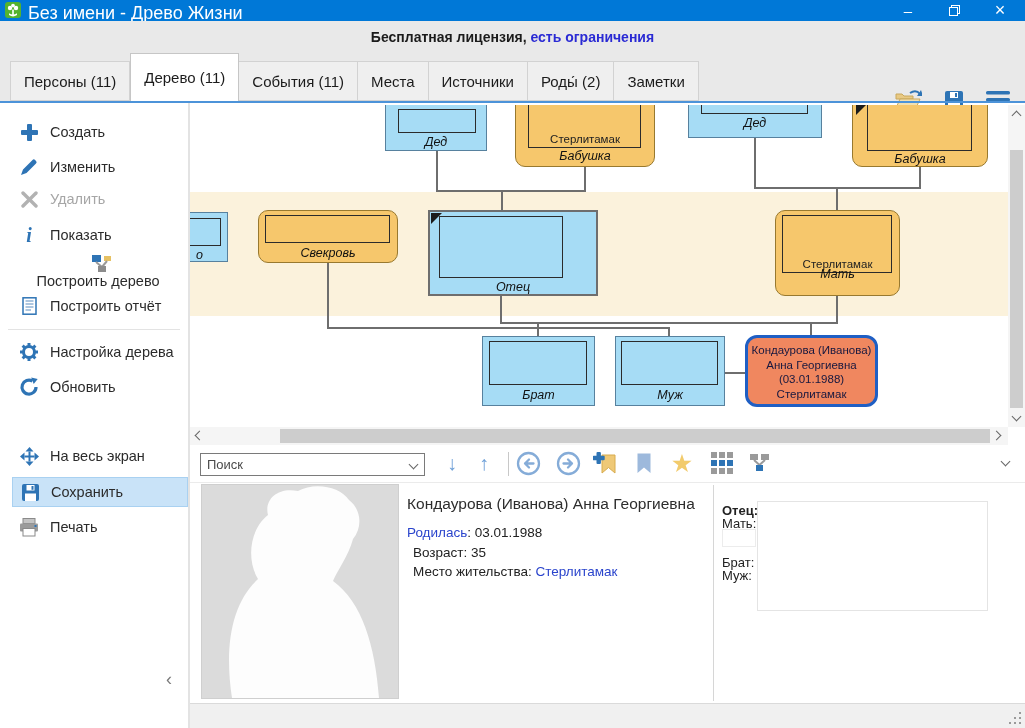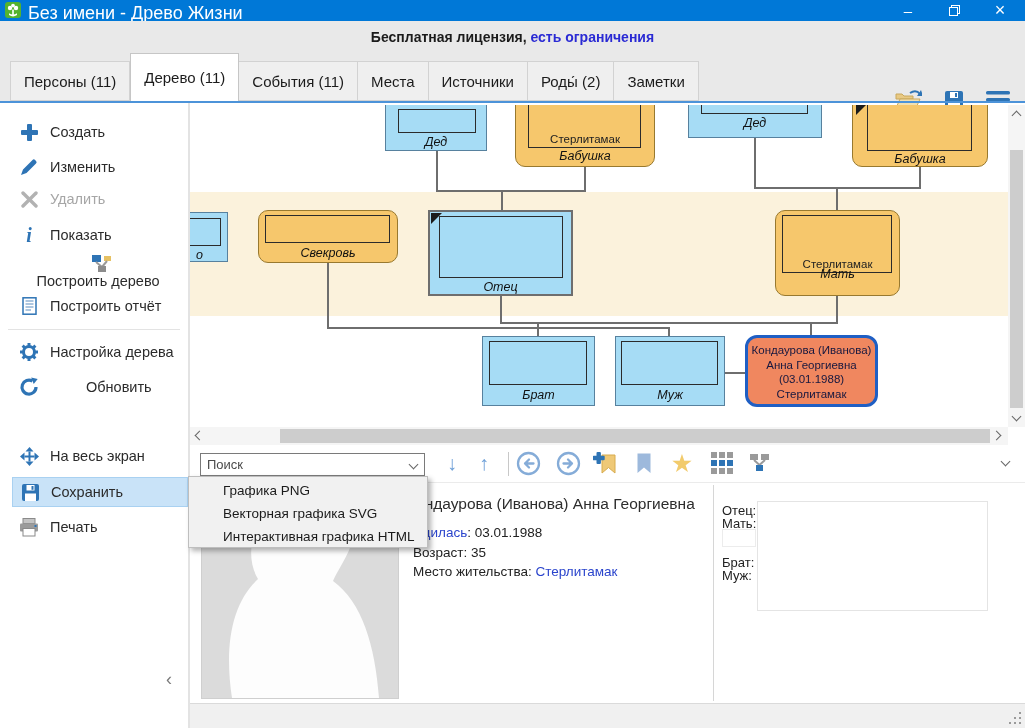--- a/index.html
+++ b/index.html
@@ -239,21 +239,21 @@
               <line x1="3.6" y1="3.6" x2="5.8" y2="5.8"></line>
               <line x1="14.2" y1="14.2" x2="16.4" y2="16.4"></line>
               <line x1="3.6" y1="16.4" x2="5.8" y2="14.2"></line>
               <line x1="14.2" y1="5.8" x2="16.4" y2="3.6"></line>
             </g>
             <circle cx="10" cy="10" r="2.2" fill="#fff"></circle>
           </svg>
         </span>
       <span class="lbl">Настройка дерева</span>
     </div>
-    <div class="sitem" style="top:269px;gap:36px;">
+    <div class="sitem" style="top:269px;">
       <span class="ic">
           <svg width="20" height="20">
             <path d="M17,10 a7,7 0 1 1 -3.5,-6" fill="none" stroke="#2E74B5" stroke-width="3.2"></path>
             <path d="M12.2,0.5 l6.5,1.5 -4,5 z" fill="#2E74B5"></path>
           </svg>
         </span>
       <span class="lbl">Обновить</span>
     </div>
     <div class="sitem" style="top:338px;">
       <span class="ic">
@@ -338,21 +338,21 @@
     </div>
 
     <div class="pbox blue" style="left:-8px;top:107px;width:46px;height:50px;">
       <div class="prect" style="left:6px;top:5px;width:32px;height:28px;"></div>
       <div class="plabel" style="top:35px;text-align:right;padding-right:24px;">о</div>
     </div>
     <div class="pbox orange" style="left:68px;top:105px;width:140px;height:53px;">
       <div class="prect" style="left:6px;top:4px;width:125px;height:28px;"></div>
       <div class="plabel" style="top:35px;">Свекровь</div>
     </div>
-    <div class="pbox blue father" style="left:238px;top:105px;width:145px;height:86px;">
+    <div class="pbox blue father" style="left:238px;top:105px;width:170px;height:86px;">
       <div class="corner" style="left:1px;top:1px;"></div>
       <div class="prect" style="left:9px;top:4px;width:124px;height:62px;"></div>
       <div class="plabel" style="top:68px;">Отец</div>
     </div>
     <div class="pbox orange" style="left:585px;top:105px;width:125px;height:86px;">
       <div class="prect" style="left:6px;top:4px;width:110px;height:58px;"></div>
       <div class="ptext" style="top:47px;">Стерлитамак</div>
       <div class="plabel" style="top:56px;text-align:center;">Мать</div>
     </div>
 
@@ -459,33 +459,28 @@
     </div>
     <div class="ptitle">Кондаурова (Иванова) Анна Георгиевна</div>
     <div class="pline" style="left:217px;top:42px;">
       <a href="#">Родилась</a><span>: 03.01.1988</span>
     </div>
     <div class="pline" style="left:223px;top:62px;">Возраст: 35</div>
     <div class="pline" style="left:223px;top:81px;text-align:right;">
       <span>Место жительства: </span><a href="#">Стерлитамак</a>
     </div>
     <div class="vdiv"></div>
-    <div class="rlabel" style="top:20px;">Отец:</div>
+    <div class="rlabel" style="top:20px;font-weight:bold;">Отец:</div>
     <div class="rlabel" style="top:33px;">Мать:</div>
     <div class="whitebox" style="left:532px;top:46px;width:34px;height:18px;border-color:#ECECEC;"></div>
     <div class="rlabel" style="top:72px;">Брат:</div>
     <div class="rlabel" style="top:85px;">Муж:</div>
     <div class="whitebox" style="left:567px;top:18px;width:231px;height:110px;"></div>
   </div>
 
-  <div class="menu">
-    <div class="mitem" style="margin-top:2px;">Графика PNG</div>
-    <div class="mitem">Векторная графика SVG</div>
-    <div class="mitem">Интерактивная графика HTML</div>
-  </div>
 
   <div class="statusbar">
     <span class="txt">Без имени (персон: 11)</span>
     <span class="grip">
       <i style="left:10px;top:0;"></i>
         <i style="left:10px;top:5px;"></i>
         <i style="left:10px;top:10px;"></i>
         <i style="left:5px;top:5px;"></i>
         <i style="left:5px;top:10px;"></i>
         <i style="left:0;top:10px;"></i>

